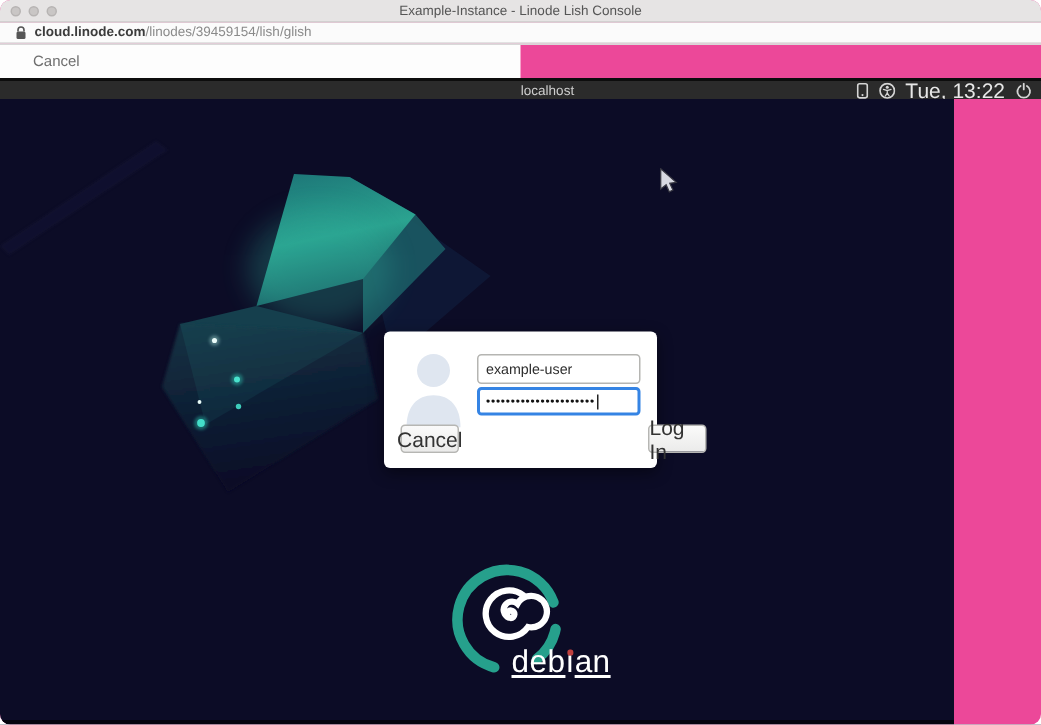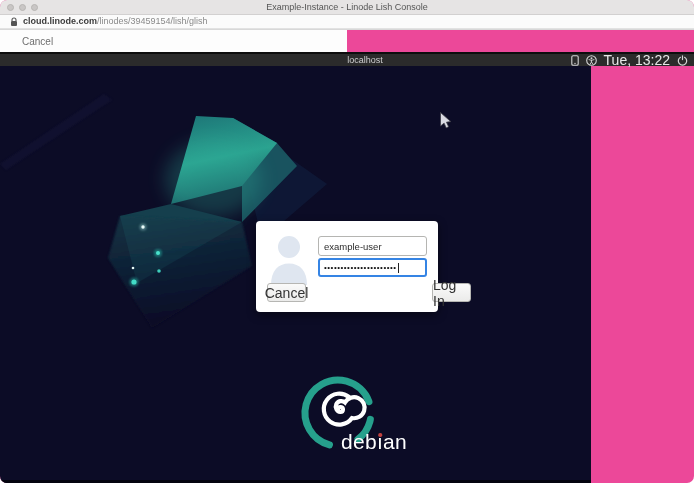--- a/index.html
+++ b/index.html
@@ -39,21 +39,21 @@
     position:absolute; left:0; right:0; text-align:center;
     font-size:9px; color:#cfcfcf; line-height:12px;padding-left:36px;
   }
   .bar-right{
     position:absolute; right:6px; top:0; height:12px;
     display:flex; align-items:center; gap:7px;
   }
   .bar-clock{ font-size:14px; font-weight:normal; color:#e8e8e8; line-height:12px; }
   
   .desktop{
-    position:relative; width:591px; height:417px; background:#0c0c26; overflow:hidden;
+    position:relative; width:636px; height:417px; background:#0c0c26; overflow:hidden;
   }
   .desktop::after{
     content:""; position:absolute; left:0; right:0; bottom:0; height:3px;
     background:#04040e;
   }
   .wallpaper{ position:absolute; left:0; top:0; }
   
   .dialog{
     position:absolute; left:256px; top:155px; width:182px; height:91px;
     background:#ffffff; border-radius:4px;
@@ -74,21 +74,21 @@
     position:absolute; top:62px; width:39px; height:19px;
     background:linear-gradient(#fafafa,#ebebea); border:1px solid #b6b6b3;
     border-radius:3px; font-size:14px; color:#333;
     display:flex; align-items:center; justify-content:center;
   }
   .btn-cancel{ left:11px; }
   .btn-login{ left:132px;margin-left:44px; }
   
   .brand{
     position:absolute; left:341px; top:363px; color:#fff;
-    font-size:21px; letter-spacing:0.3px; line-height:25px;
+    font-size:21px; letter-spacing:0.3px; line-height:25px;text-decoration:underline;
   }
   .i-wrap{ position:relative; display:inline-block; }
   .red-dot{
     position:absolute; left:50%; transform:translateX(-50%); top:4px;
     width:3.5px; height:3.5px; border-radius:50%; background:#c0413f;
   }
   
   .cursor{ position:absolute; left:440px; top:46px; }
 </style>
 </head>

